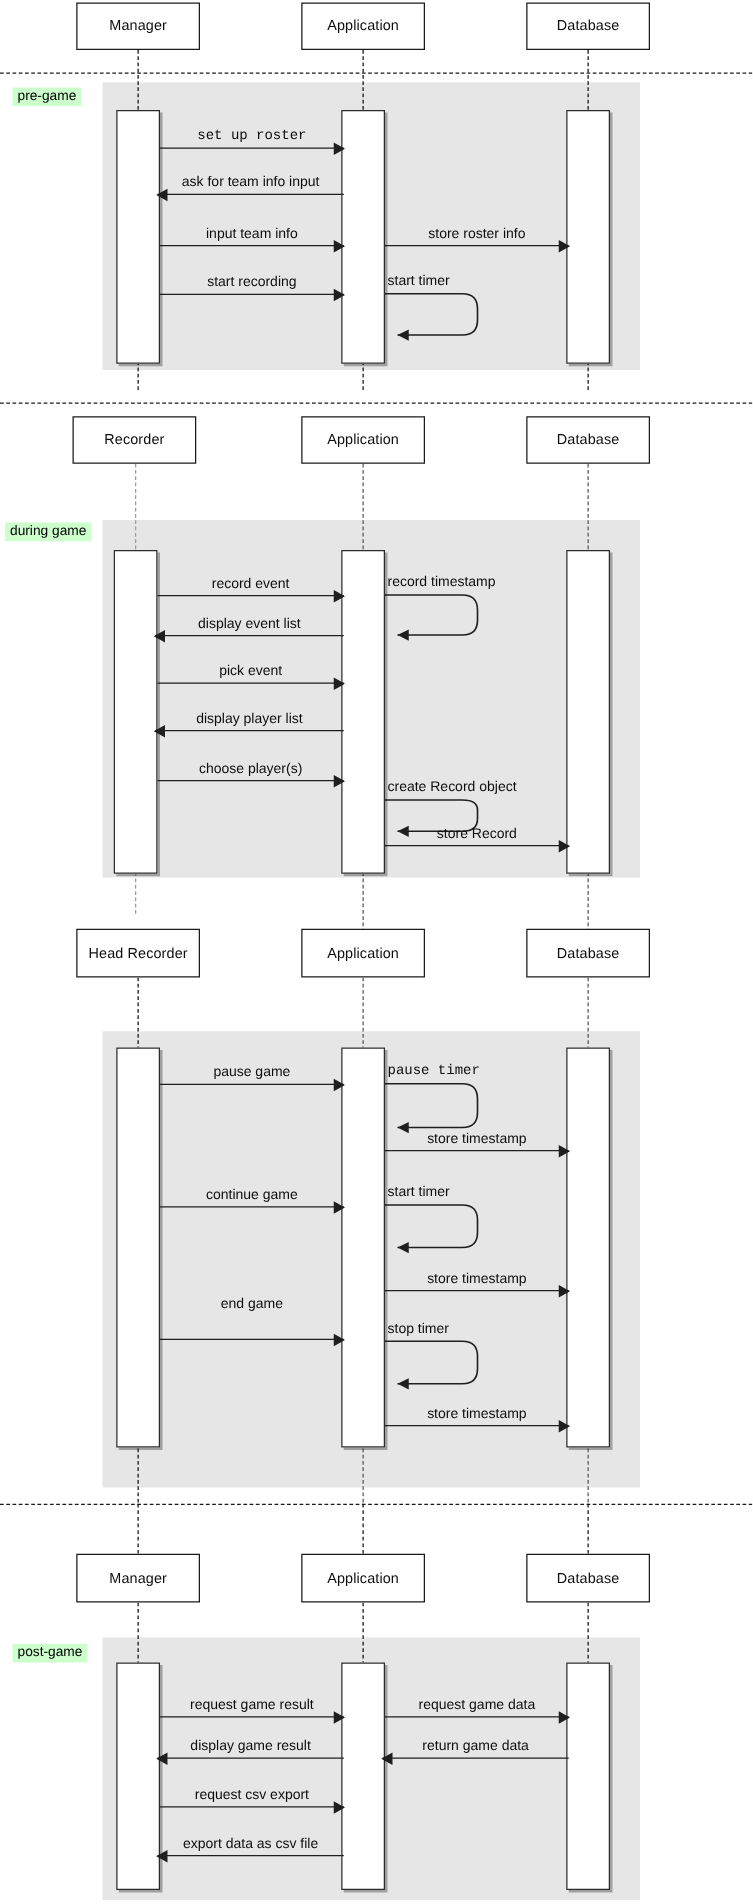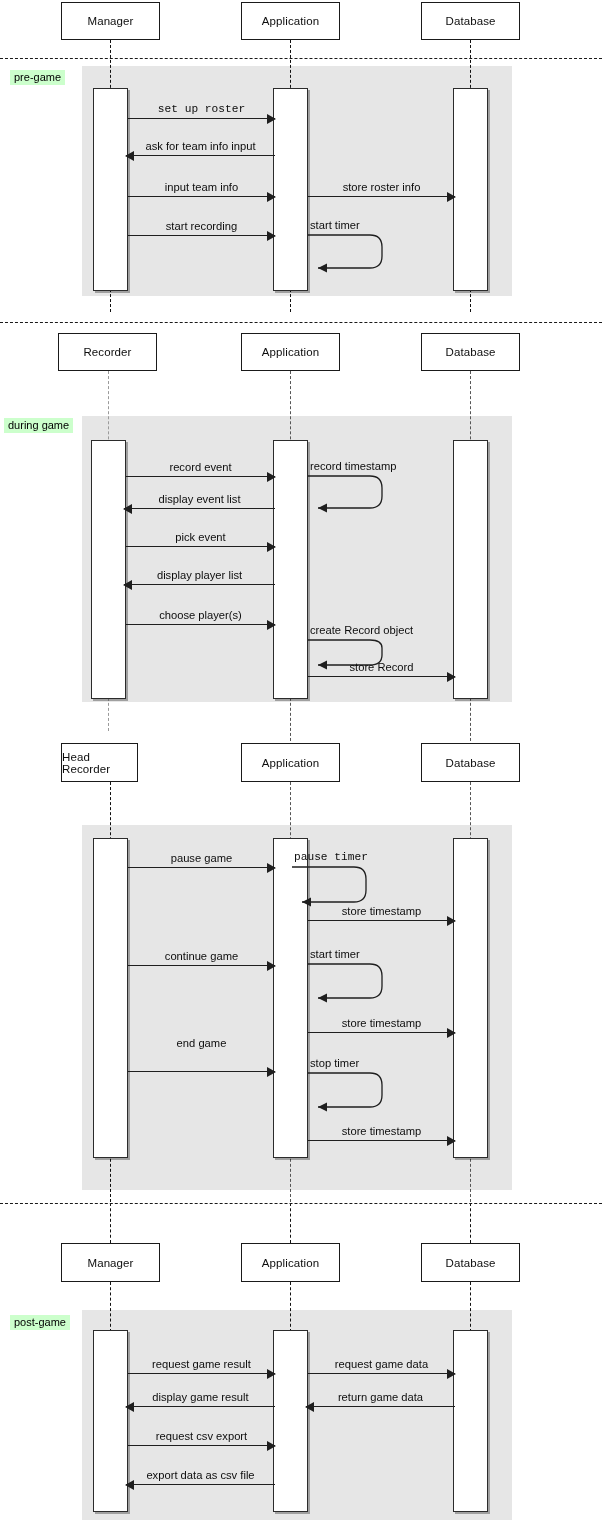--- a/index.html
+++ b/index.html
@@ -218,37 +218,37 @@
       <path d="M10,26 L19,21.5 L19,30.5 Z" fill="#1f1f1f"></path>
     </svg>
   </div>
   <div class="msg right" style="left:308px; top:676px; width:147px;">
     <span class="label">store Record</span>
     <span class="head"></span>
   </div>
 
   <div class="phase-band" style="left:82px; top:825px; width:430px; height:365px;"></div>
 
-  <div class="actor-box" style="left:61px; top:743px; width:77px; height:39px;">Head Recorder</div>
+  <div class="actor-box" style="left:61px; top:743px; width:99px; height:39px;">Head Recorder</div>
   <div class="actor-box" style="left:241px; top:743px; width:99px; height:39px;">Application</div>
   <div class="actor-box" style="left:421px; top:743px; width:99px; height:39px;">Database</div>
 
   <div class="lifeline" style="left:110px; top:782px; height:420px;"></div>
   <div class="lifeline mid" style="left:290px; top:782px; height:420px;"></div>
   <div class="lifeline mid" style="left:470px; top:782px; height:420px;"></div>
 
   <div class="activation" style="left:93px; top:838px; height:320px;"></div>
   <div class="activation" style="left:273px; top:838px; height:320px;"></div>
   <div class="activation" style="left:453px; top:838px; height:320px;"></div>
 
   <div class="msg right" style="left:128px; top:867px; width:147px;">
     <span class="label">pause game</span>
     <span class="head"></span>
   </div>
-  <div class="selfcall" style="left:292px; top:866px;font-family:Liberation Mono, monospace;">
+  <div class="selfcall" style="left:308px; top:866px;font-family:Liberation Mono, monospace;">
     <span class="sl-label">pause timer</span>
     <svg width="86" height="44" viewBox="0 0 86 44">
       <path d="M0,1 L62,1 Q74,1 74,13 L74,24 Q74,36 62,36 L10,36" fill="none" stroke="#1f1f1f" stroke-width="1.3"></path>
       <path d="M10,36 L19,31.5 L19,40.5 Z" fill="#1f1f1f"></path>
     </svg>
   </div>
   <div class="msg right" style="left:308px; top:920px; width:147px;">
     <span class="label">store timestamp</span>
     <span class="head"></span>
   </div>

